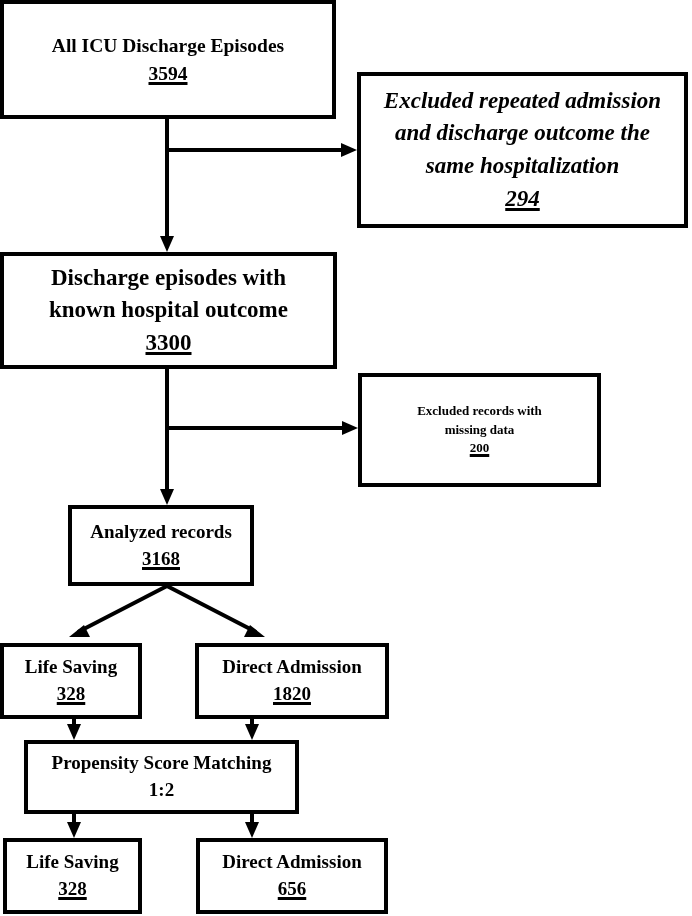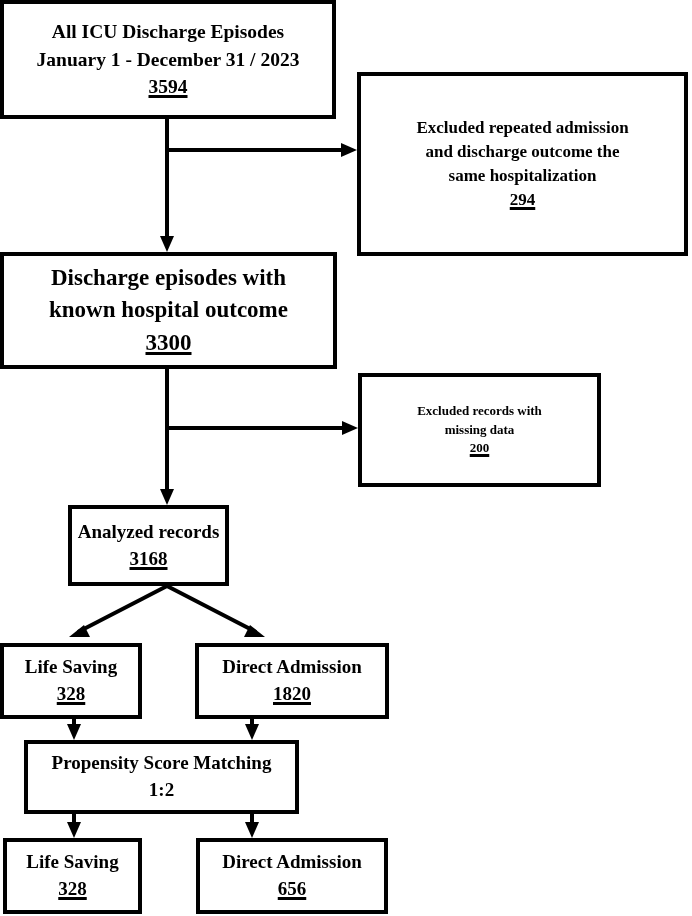--- a/index.html
+++ b/index.html
@@ -42,24 +42,24 @@
     text-decoration: underline;
     text-underline-offset: 2px;
     text-decoration-thickness: 2.5px;
   }
   .node .count.plain {
     text-decoration: none;
   }
 
   
   #node-all-icu        { left: 0px;   top: 0px;   width: 336px; height: 119px; font-size: 19.5px; }
-  #node-excl-repeated  { left: 357px; top: 72px;  width: 331px; height: 184px; font-size: 17px; }
+  #node-excl-repeated  { left: 357px; top: 72px;  width: 331px; height: 156px; font-size: 23px; font-style: italic; }
   #node-known-outcome  { left: 0px;   top: 252px; width: 337px; height: 117px; font-size: 23px; }
   #node-excl-missing   { left: 358px; top: 373px; width: 243px; height: 114px; font-size: 13px; }
-  #node-analyzed       { left: 68px;  top: 505px; width: 161px; height: 81px;  font-size: 19px; }
+  #node-analyzed       { left: 68px;  top: 505px; width: 186px; height: 81px;  font-size: 19px; }
   #node-ls-pre         { left: 0px;   top: 643px; width: 142px; height: 76px;  font-size: 19px; }
   #node-da-pre         { left: 195px; top: 643px; width: 194px; height: 76px;  font-size: 19px; }
   #node-psm            { left: 24px;  top: 740px; width: 275px; height: 74px;  font-size: 19px; }
   #node-ls-post        { left: 3px;   top: 838px; width: 139px; height: 76px;  font-size: 19px; }
   #node-da-post        { left: 196px; top: 838px; width: 192px; height: 76px;  font-size: 19px; }
 
   
   #connectors {
     position: absolute;
     left: 0;
@@ -106,21 +106,20 @@
     <polygon points="252,740 245,724 259,724"></polygon>
 
     <line x1="74" y1="814" x2="74" y2="829"></line>
     <polygon points="74,838 67,822 81,822"></polygon>
     <line x1="252" y1="814" x2="252" y2="829"></line>
     <polygon points="252,838 245,822 259,822"></polygon>
   </svg>
 
   <div class="node" id="node-all-icu">
     <span class="line">All ICU Discharge Episodes</span>
-    <span class="line">January 1 -  December 31 / 2023</span>
     <span class="count">3594</span>
   </div>
 
   <div class="node" id="node-excl-repeated">
     <span class="line">Excluded repeated admission</span>
     <span class="line">and discharge outcome the</span>
     <span class="line">same hospitalization</span>
     <span class="count">294</span>
   </div>
 

